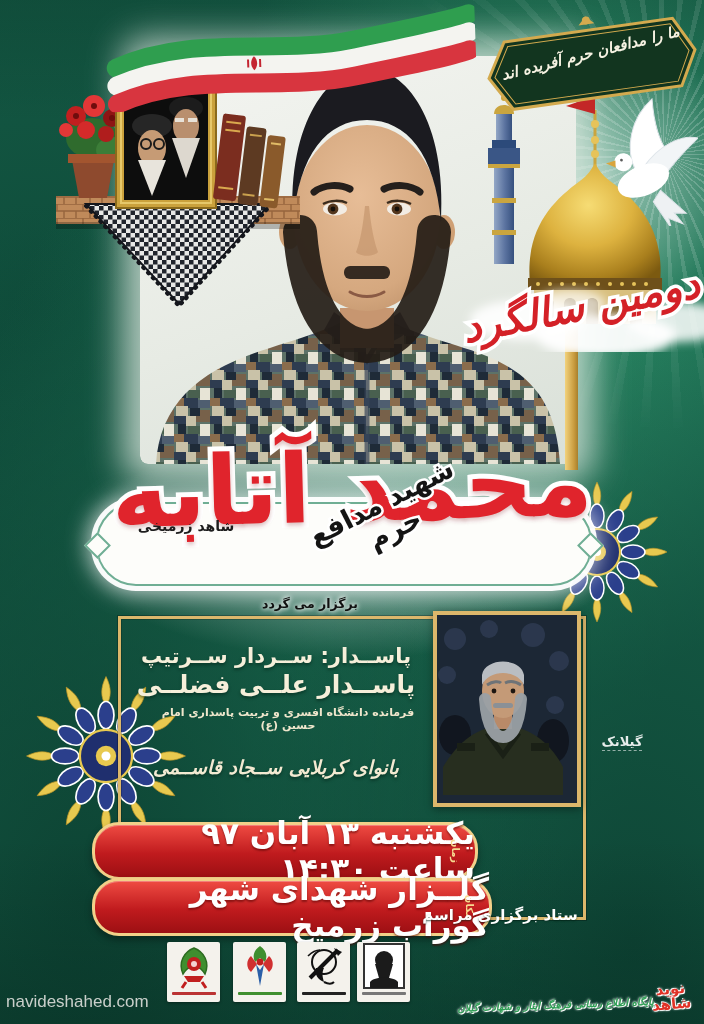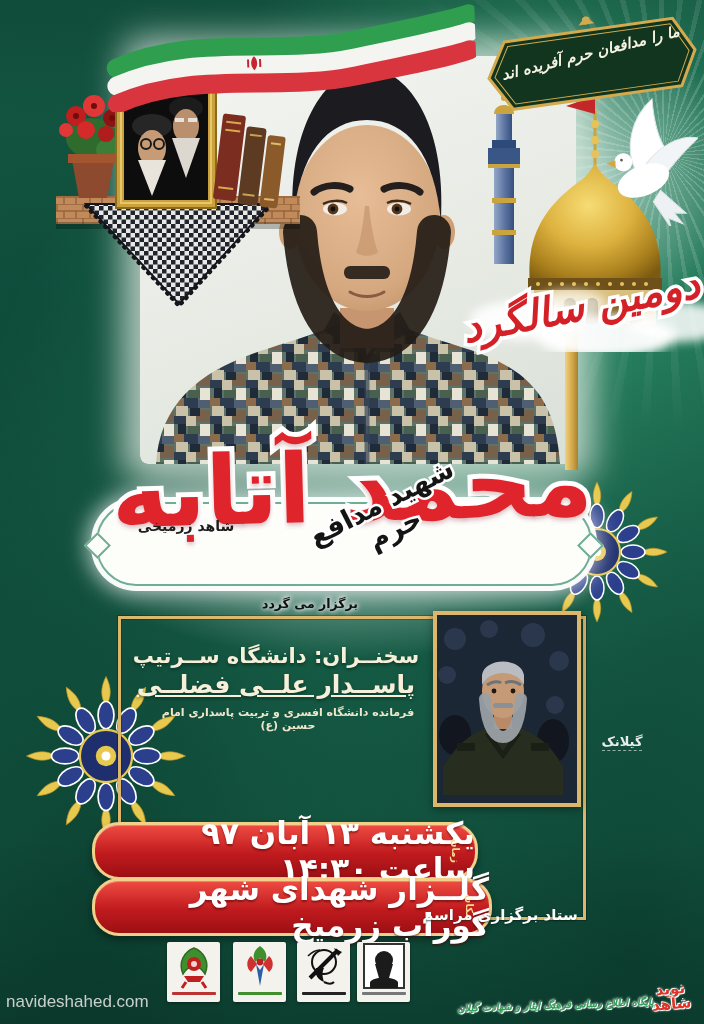--- a/index.html
+++ b/index.html
@@ -64,21 +64,21 @@
   .anniv .back{-webkit-text-stroke:7px #fff;}
   .anniv .front{color:#d42127;}
 
   
   .info-frame{left:118px;top:616px;width:462px;height:298px;z-index:9;
     border:3px solid #dcb76b;box-shadow:0 0 0 1px rgba(0,0,0,.25), inset 0 0 0 1px rgba(0,0,0,.2);}
   .speaker-photo{left:433px;top:611px;width:140px;height:188px;z-index:10;
     border:4px solid #dcb76b;box-shadow:0 2px 8px rgba(0,0,0,.4);background:#1c2735;}
   .speaker-text{left:124px;top:644px;width:304px;z-index:10;text-align:center;direction:rtl;color:#f6efda;}
   .speaker-text .l1{font-size:21px;font-weight:bold;text-shadow:0 2px 3px rgba(0,30,20,.5);}
-  .speaker-text .l2{font-size:25px;font-weight:bold;margin-top:2px;text-shadow:0 2px 3px rgba(0,30,20,.5);text-decoration:underline;}
+  .speaker-text .l2{font-size:25px;font-weight:bold;margin-top:2px;text-shadow:0 2px 3px rgba(0,30,20,.5);}
   .speaker-text .role{font-size:11px;font-weight:bold;color:#efe6cc;margin-top:7px;margin-left:24px;}
   .speaker-text .eulogist{font-size:19px;font-weight:bold;font-style:italic;color:#f3ead2;margin-top:24px;
     text-shadow:0 2px 3px rgba(0,30,20,.5);}
 
   
   .bar{z-index:12;border-radius:27px;border:3px solid #f2d089;direction:rtl;
     background:linear-gradient(180deg,#ef4b42 0%,#c01b1e 55%,#9d0f13 100%);
     box-shadow:0 4px 7px rgba(0,0,0,.35), inset 0 1px 0 rgba(255,255,255,.3);
     display:flex;align-items:center;justify-content:center;}
   .bar-time{left:92px;top:822px;width:380px;height:52px;}
@@ -449,23 +449,24 @@
       <path d="M48,84 C50,116 60,122 66,122 C72,122 82,116 84,84" fill="none" stroke="#9aa0a5" stroke-width="12" stroke-linecap="round" opacity=".95"></path>
       <path d="M45,60 C48,42 84,42 87,60 L87,70 C80,54 52,54 45,70 Z" fill="#b9bdc2"></path>
       <path d="M50,70 C56,66 62,66 64,68" stroke="#6e7377" stroke-width="3" fill="none"></path>
       <path d="M68,68 C72,66 78,66 84,70" stroke="#6e7377" stroke-width="3" fill="none"></path>
       <circle cx="57" cy="76" r="2.4" fill="#1d1611"></circle>
         <circle cx="76" cy="76" r="2.4" fill="#1d1611"></circle>
       <rect x="56" y="88" width="20" height="5" rx="2.5" fill="#8a9096"></rect>
     </svg>
   </div>
   <div class="abs speaker-text">
-    <div class="l1">سخنــران: دانشگاه ســرتیپ</div>
+    <div class="l1">پاســدار: ســردار ســرتیپ</div>
     <div class="l2">پاســدار علــی فضلــی</div>
     <div class="role">فرمانده دانشگاه افسری و تربیت پاسداری امام حسین (ع)</div>
+    <div class="eulogist">بانوای کربلایی ســجاد قاســمی</div>
   </div>
 
   <div class="abs bar bar-time">
     <span class="txt">یکشنبه ۱۳ آبان ۹۷ ساعت ۱۴:۳۰</span>
     <span class="vlabel">زمان</span>
   </div>
   <div class="abs bar bar-place">
     <span class="txt">گلــزار شهدای شهر گوراب زرمیخ</span>
     <span class="vlabel">مکان</span>
   </div>

